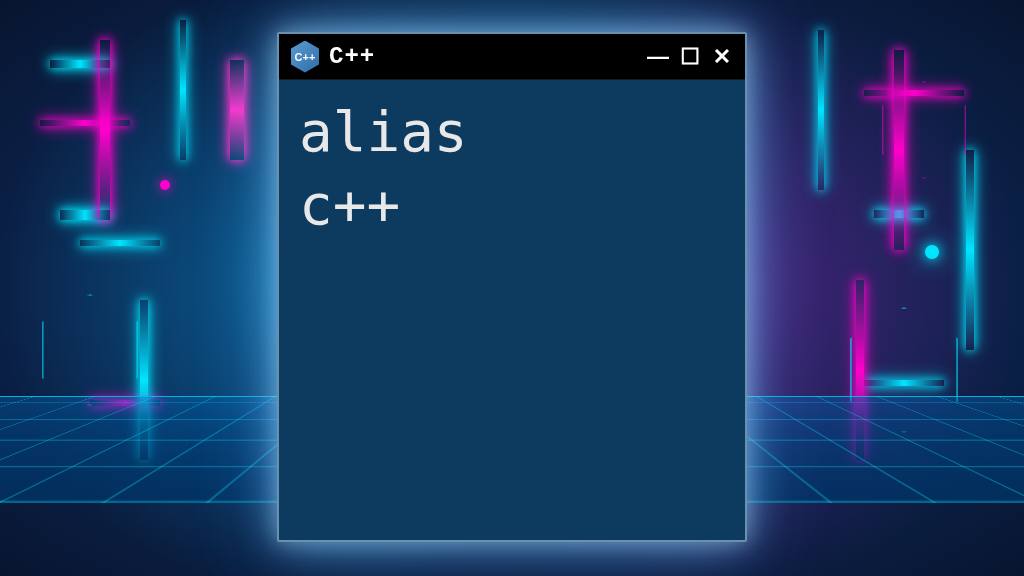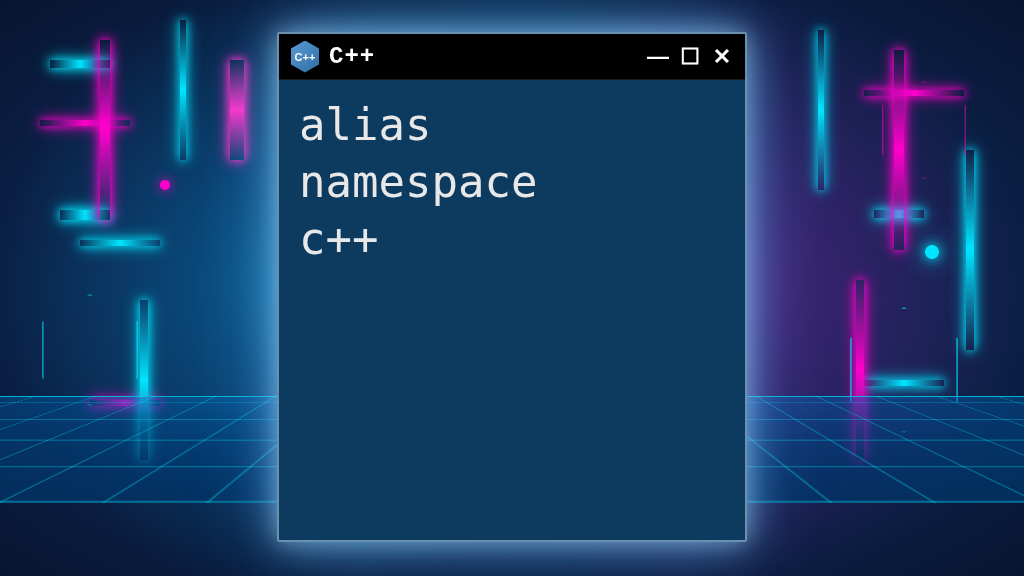--- a/index.html
+++ b/index.html
@@ -169,21 +169,21 @@
     }
 
     .terminal-body {
       flex: 1;
       padding: 16px 20px;
       background: #0d3a5f;
     }
 
     .code-line {
       color: #e8e8e8;
-      font-size: 44px;
+      font-size: 56px;
       line-height: 1.3;
       font-family: 'Consolas', 'DejaVu Sans Mono', monospace;
       letter-spacing: 0px;
     }
   </style>
 </head>
 <body>
 
 <div class="bg-container">
   <div class="bg-glow"></div>
@@ -223,16 +223,15 @@
     </div>
     <div class="title-text">C++</div>
     <div class="window-controls">
       <span class="win-btn">—</span>
       <span class="win-btn">☐</span>
       <span class="win-btn">✕</span>
     </div>
   </div>
   <div class="terminal-body">
     <div class="code-line">alias</div>
-    <div class="code-line">namespace</div>
     <div class="code-line">c++</div>
   </div>
 </div>
 
 </body></html>

